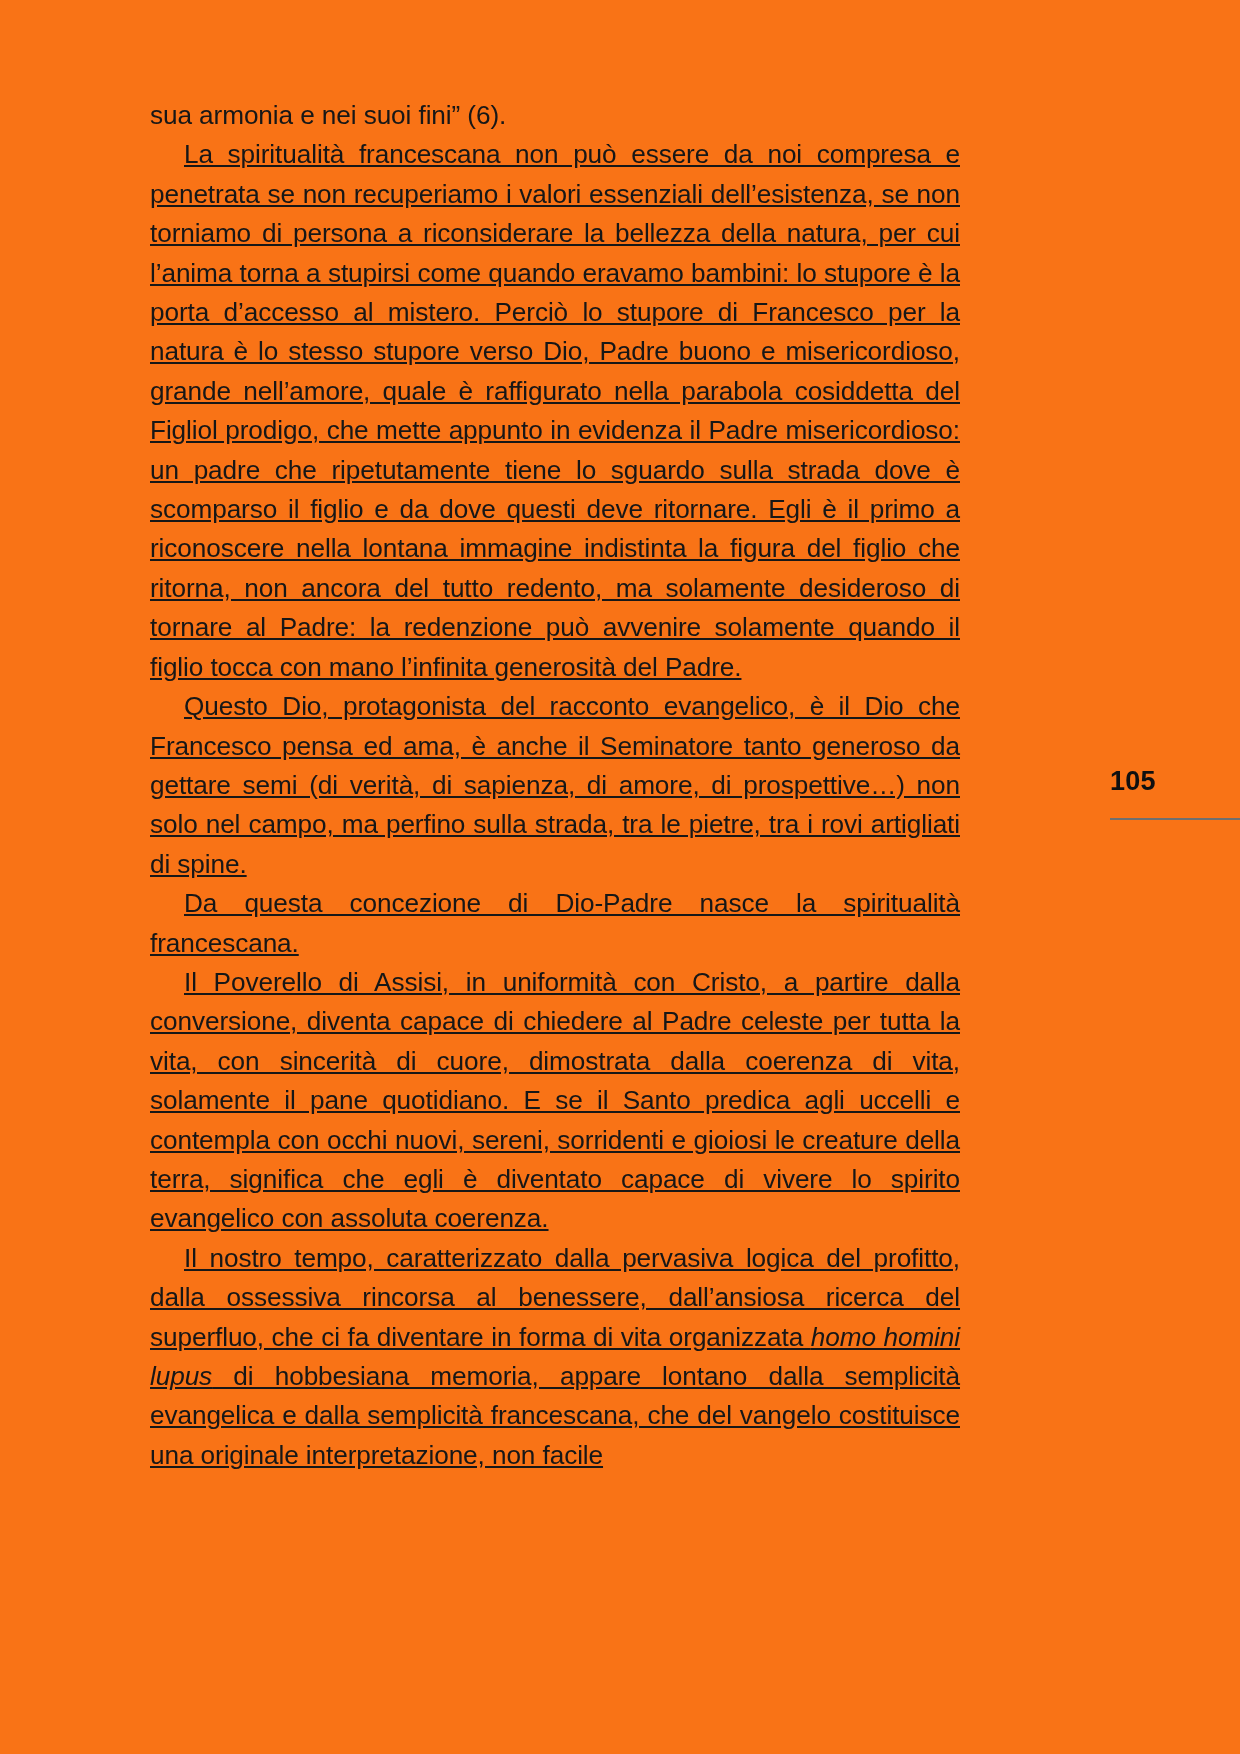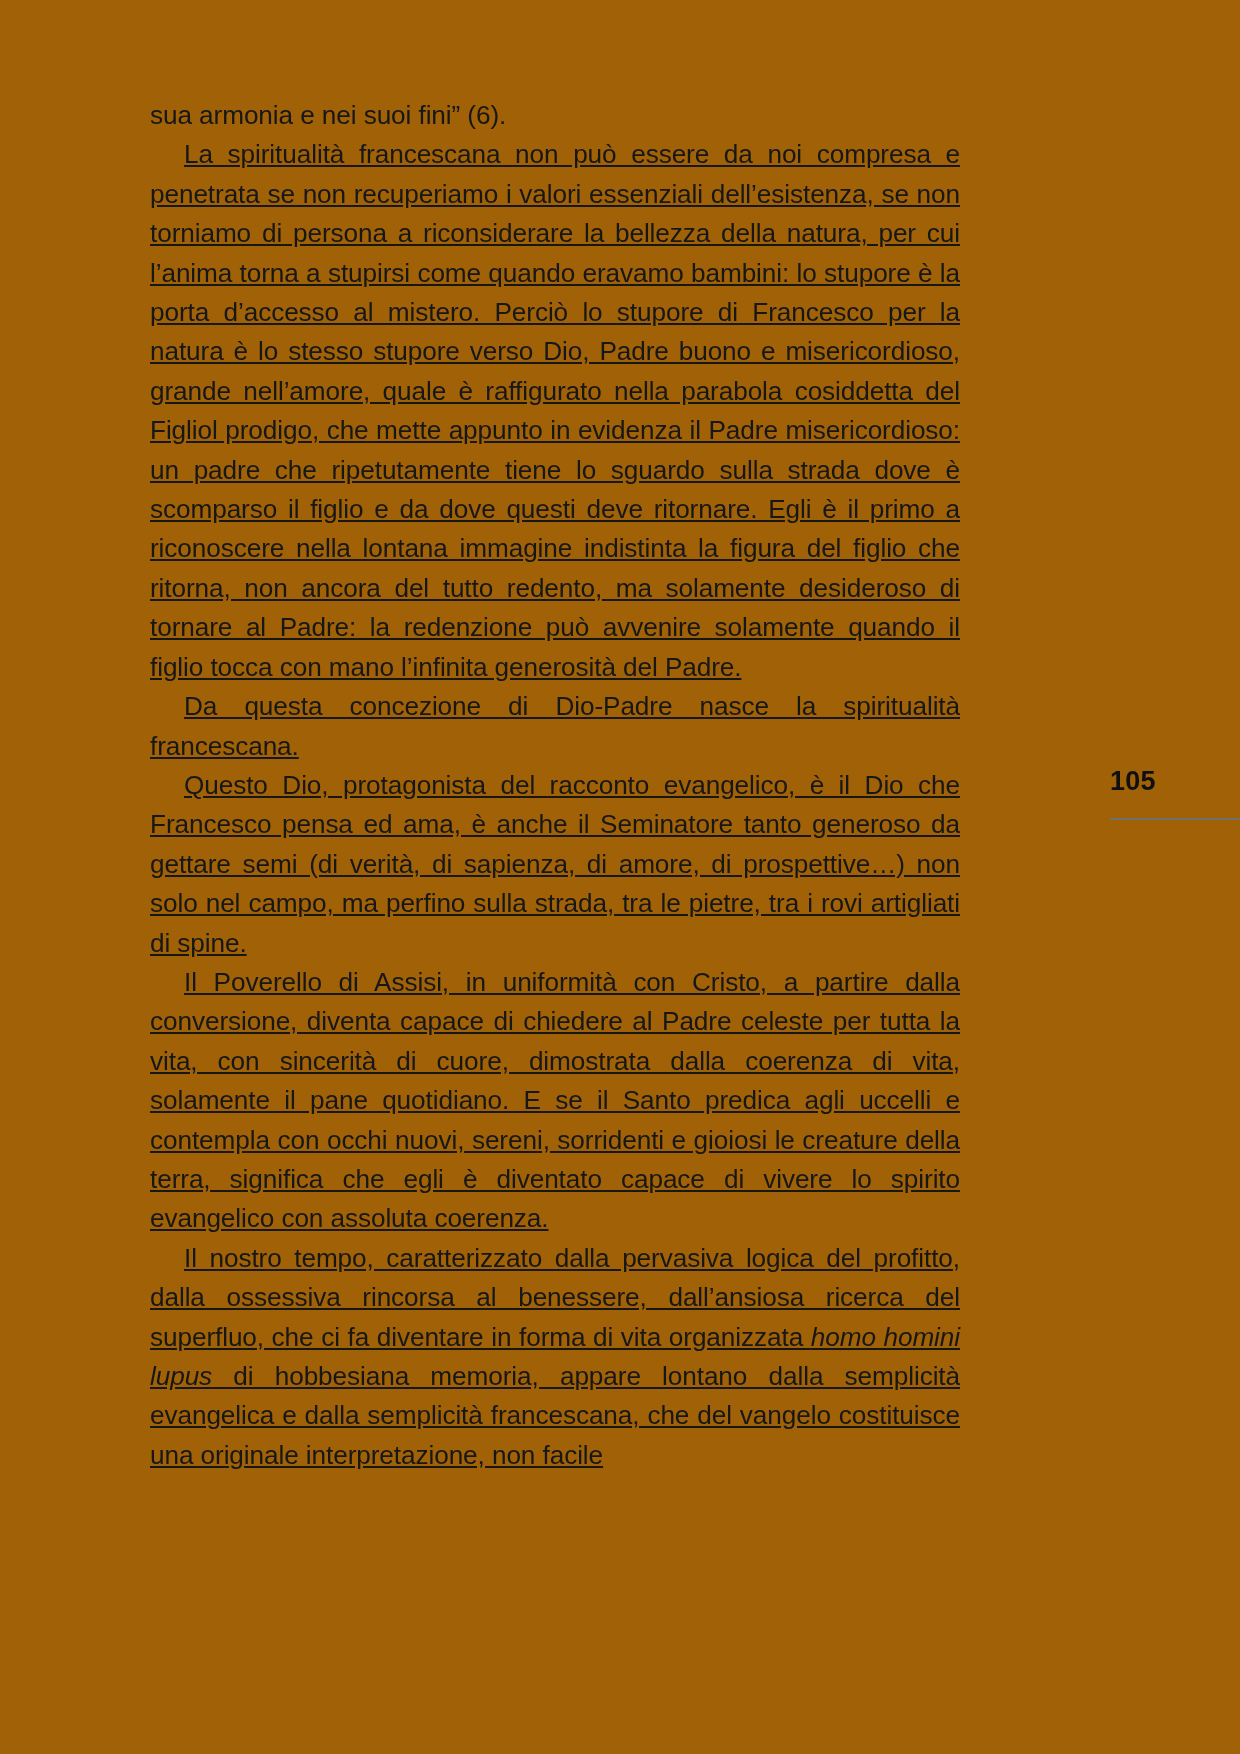--- a/index.html
+++ b/index.html
@@ -105,31 +105,31 @@
     position: absolute;
     inset: 0;
     pointer-events: none;
     background: #ffffff;
     opacity: 0;
   }
 </style>
 </head>
 <body>
 
-<div id="page" style="background: #a16207;">
+<div id="page" style="background: #f97316;">
 
   <div id="text-column" style="color: rgb(23, 23, 23);">
 
     <p class="noindent last-flush">sua armonia e nei suoi fini” (6).</p>
 
     <p class="indent last-flush">La spiritualità francescana non può essere da noi compresa e penetrata se non recuperiamo i valori essenziali dell’esistenza, se non torniamo di persona a riconsiderare la bellezza della natura, per cui l’anima torna a stupirsi come quando eravamo bambini: lo stupore è la porta d’accesso al mistero. Perciò lo stupore di Francesco per la natura è lo stesso stupore verso Dio, Padre buono e misericordioso, grande nell’amore, quale è raffigurato nella parabola cosiddetta del Figliol prodigo, che mette appunto in evidenza il Padre misericordioso: un padre che ripetutamente tiene lo sguardo sulla strada dove è scomparso il figlio e da dove questi deve ritornare. Egli è il primo a riconoscere nella lontana immagine indistinta la figura del figlio che ritorna, non ancora del tutto redento, ma solamente desideroso di tornare al Padre: la redenzione può avvenire solamente quando il figlio tocca con mano l’infinita generosità del Padre.</p>
 
+    <p class="indent last-flush">Questo Dio, protagonista del racconto evangelico, è il Dio che Francesco pensa ed ama, è anche il Seminatore tanto generoso da gettare semi (di verità, di sapienza, di amore, di prospettive…) non solo nel campo, ma perfino sulla strada, tra le pietre, tra i rovi artigliati di spine.</p>
+
     <p class="indent last-flush">Da questa concezione di Dio-Padre nasce la spiritualità francescana.</p>
-
-    <p class="indent last-flush">Questo Dio, protagonista del racconto evangelico, è il Dio che Francesco pensa ed ama, è anche il Seminatore tanto generoso da gettare semi (di verità, di sapienza, di amore, di prospettive…) non solo nel campo, ma perfino sulla strada, tra le pietre, tra i rovi artigliati di spine.</p>
 
     <p class="indent last-flush">Il Poverello di Assisi, in uniformità con Cristo, a partire dalla conversione, diventa capace di chiedere al Padre celeste per tutta la vita, con sincerità di cuore, dimostrata dalla coerenza di vita, solamente il pane quotidiano. E se il Santo predica agli uccelli e contempla con occhi nuovi, sereni, sorridenti e gioiosi le creature della terra, significa che egli è diventato capace di vivere lo spirito evangelico con assoluta coerenza.</p>
 
     <p class="indent last-flush">
       <span>Il nostro tempo, caratterizzato dalla pervasiva logica del profitto, dalla ossessiva rincorsa al benessere, dall’ansiosa ricerca del superfluo, che ci fa diventare in forma di vita organizzata </span><span class="ital">homo homini lupus</span><span> di hobbesiana memoria, appare lontano dalla semplicità evangelica e dalla semplicità francescana, che del vangelo costituisce una originale interpretazione, non facile</span>
     </p>
 
   </div>
 
   <div id="page-number-block">

